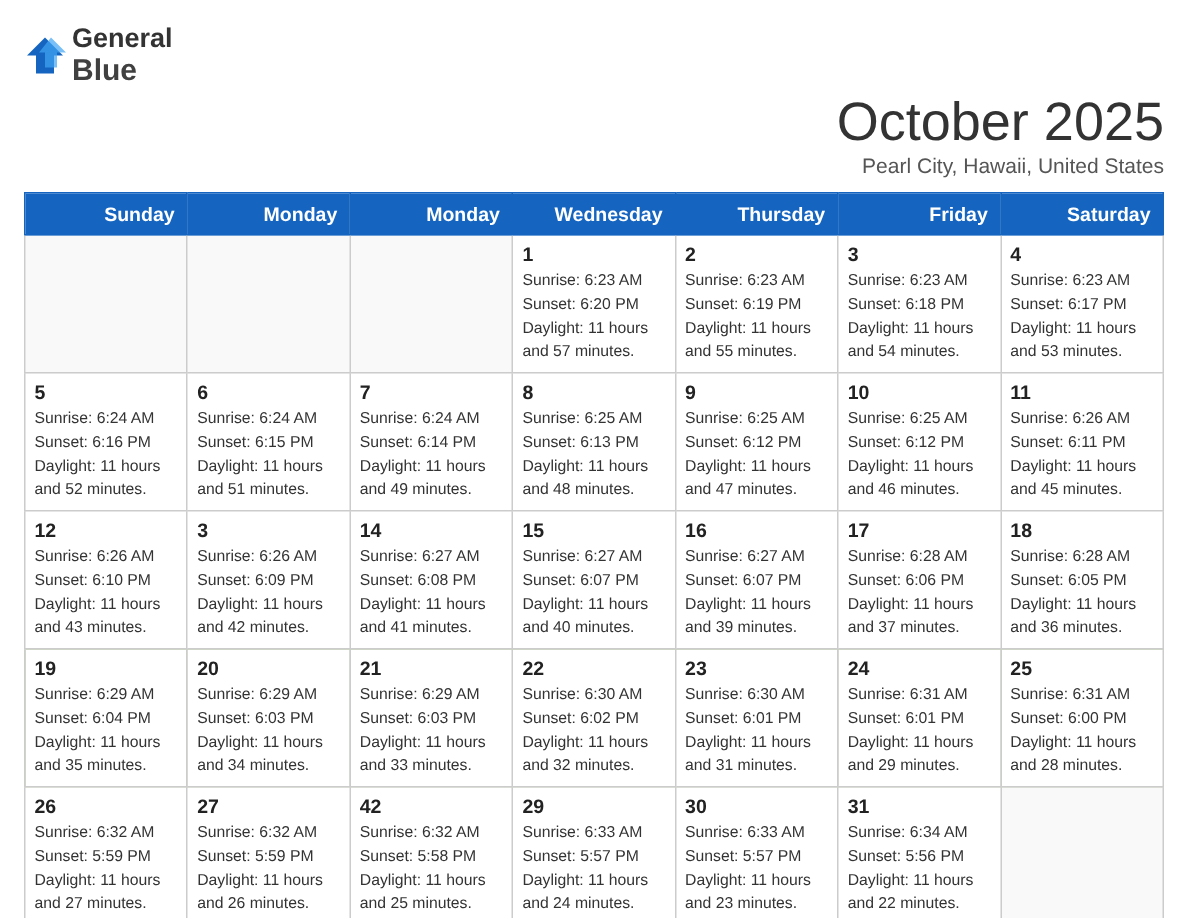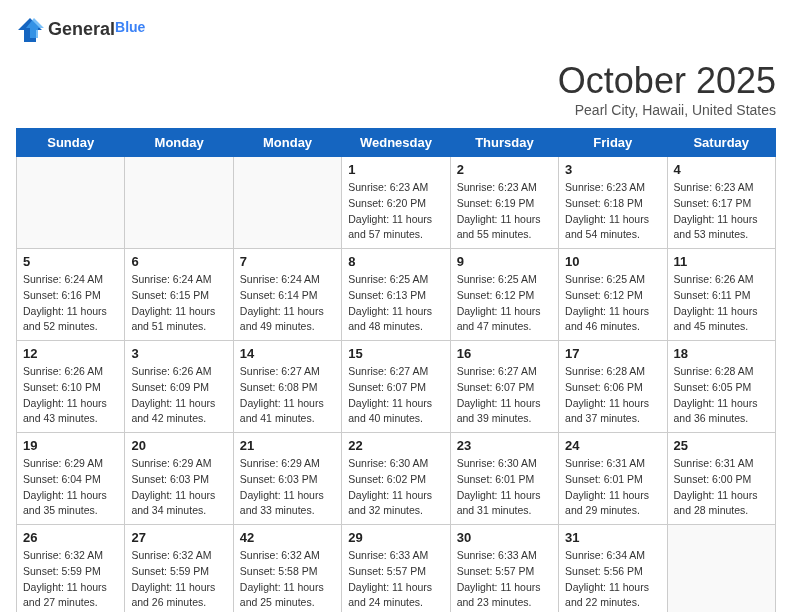--- a/index.html
+++ b/index.html
@@ -15,31 +15,32 @@
       justify-content: space-between;
       align-items: flex-start;
       margin-bottom: 10px;
     }
     .logo {
       display: flex;
       align-items: center;
     }
     .logo-text {
       display: flex;
+      flex-direction: column;
       line-height: 1.1;
     }
     .logo-general {
       font-size: 18px;
       font-weight: bold;
       color: #333;
     }
     .logo-blue {
-      font-size: 14px;
+      font-size: 20px;
       font-weight: bold;
-      color: #3b82f6;
+      color: #404040;
     }
     .logo-icon {
       width: 28px;
       height: 28px;
       margin-right: 4px;
     }
     .title-block {
       text-align: right;
     }
     .month-title {
@@ -53,21 +54,21 @@
       color: #555;
     }
     .calendar {
       width: 100%;
       border-collapse: collapse;
       border: 1px solid #ccc;
     }
     .calendar th {
       background-color: #1565c0;
       color: #fff;
-      text-align: center;
+      text-align: right;
       padding: 6px 8px;
       font-size: 13px;
       border: 1px solid #1565c0;
     }
     .calendar td {
       width: 108px;
       vertical-align: top;
       padding: 5px 6px;
       border: 1px solid #ccc;
       font-size: 11px;

